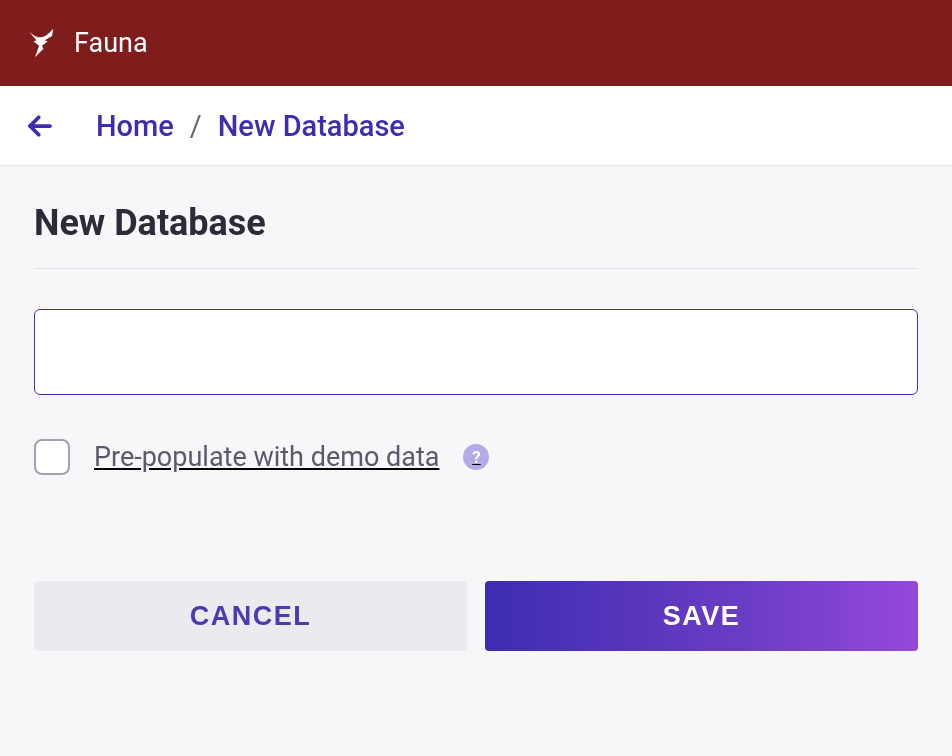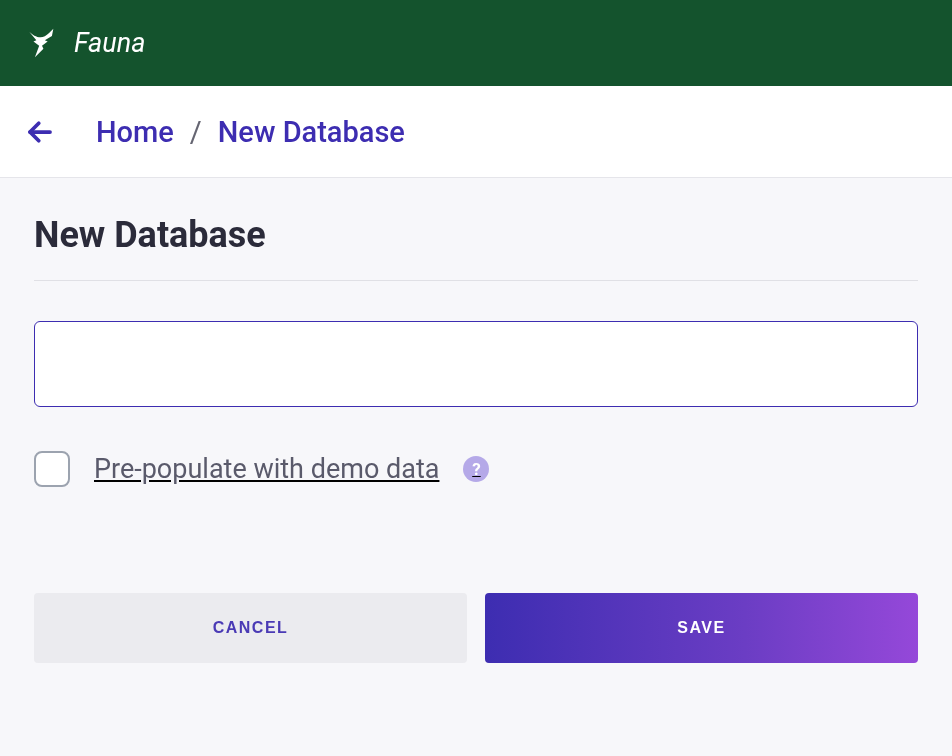--- a/index.html
+++ b/index.html
@@ -10,46 +10,45 @@
     
     body {
       font-family: -apple-system, BlinkMacSystemFont, 'Segoe UI', Roboto, Helvetica, Arial, sans-serif;
       background: #f7f7fa;
       width: 952px;
       height: 756px;
       overflow: hidden;
     }
     
     .header {
-      background: #14532d;
+      background: #7f1d1d;
       height: 86px;
       display: flex;
       align-items: center;
       padding: 0 24px;
-      font-style: italic;
     }
     
     .logo-icon {
       width: 36px;
       height: 36px;
       display: flex;
       align-items: center;
       justify-content: center;
     }
     
     .brand-name {
       color: white;
       font-size: 27px;
       font-weight: 400;
       margin-left: 14px;
     }
     
     .breadcrumb-bar {
       background: white;
-      height: 92px;
+      height: 80px;
       display: flex;
       align-items: center;
       padding: 0 24px;
       border-bottom: 1px solid #e5e5ea;
     }
     
     .back-arrow {
       color: #3d2db1;
       width: 32px;
       height: 32px;
@@ -163,21 +162,21 @@
     .button-row {
       display: flex;
       gap: 18px;
       margin-top: 106px;
     }
     
     .btn {
       flex: 1;
       height: 70px;
       border-radius: 4px;
-      font-size: 16px;
+      font-size: 27px;
       font-weight: 600;
       letter-spacing: 1.5px;
       cursor: pointer;
       border: none;
       display: flex;
       align-items: center;
       justify-content: center;
     }
     
     .btn-cancel {

